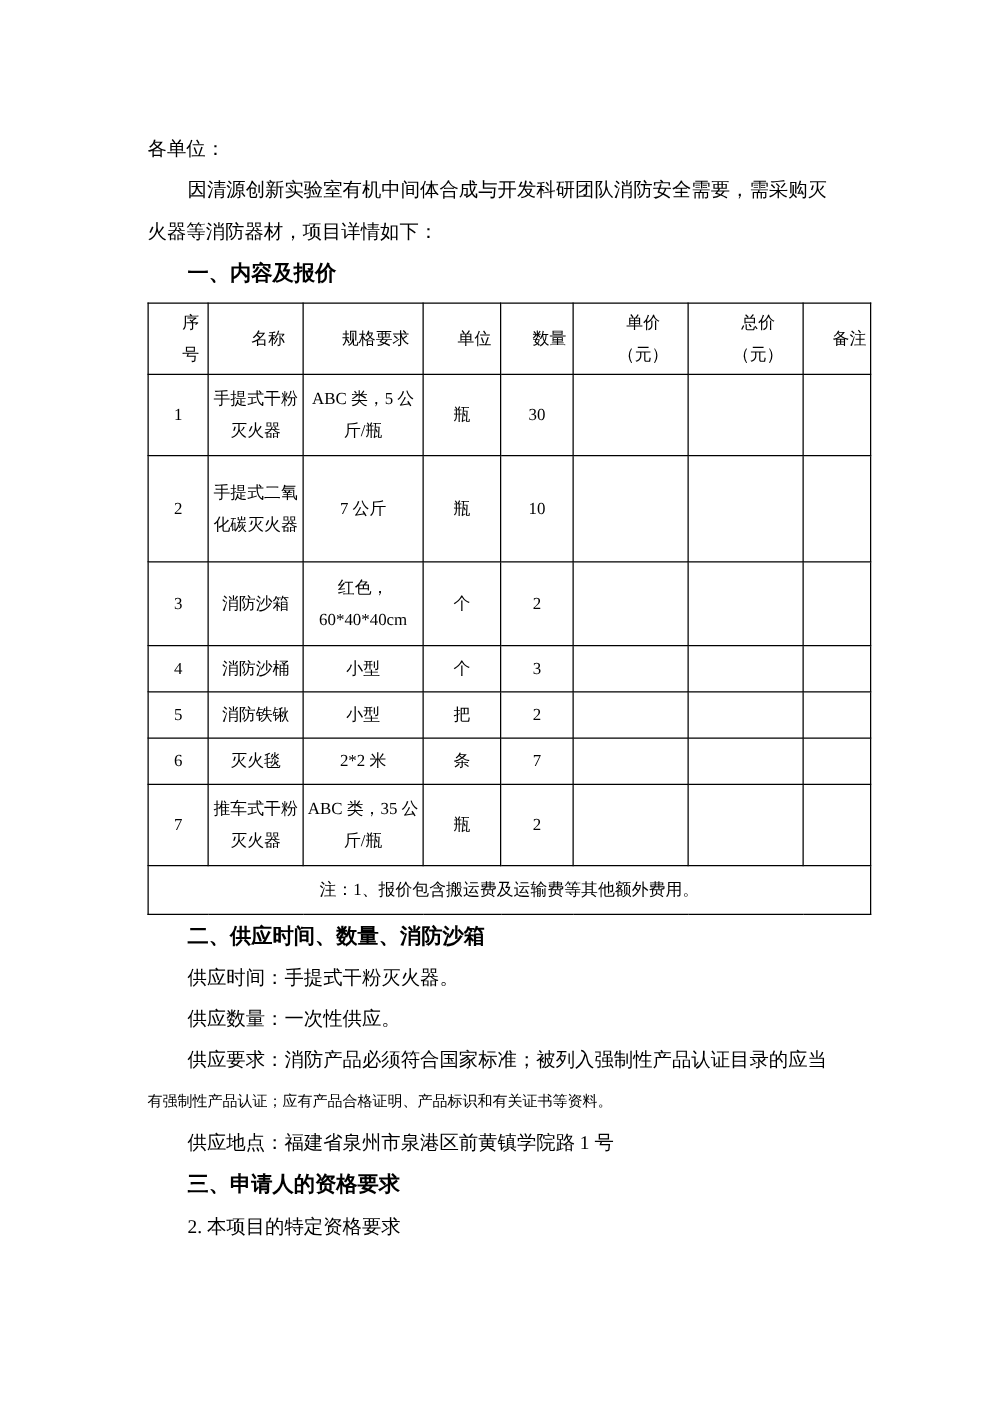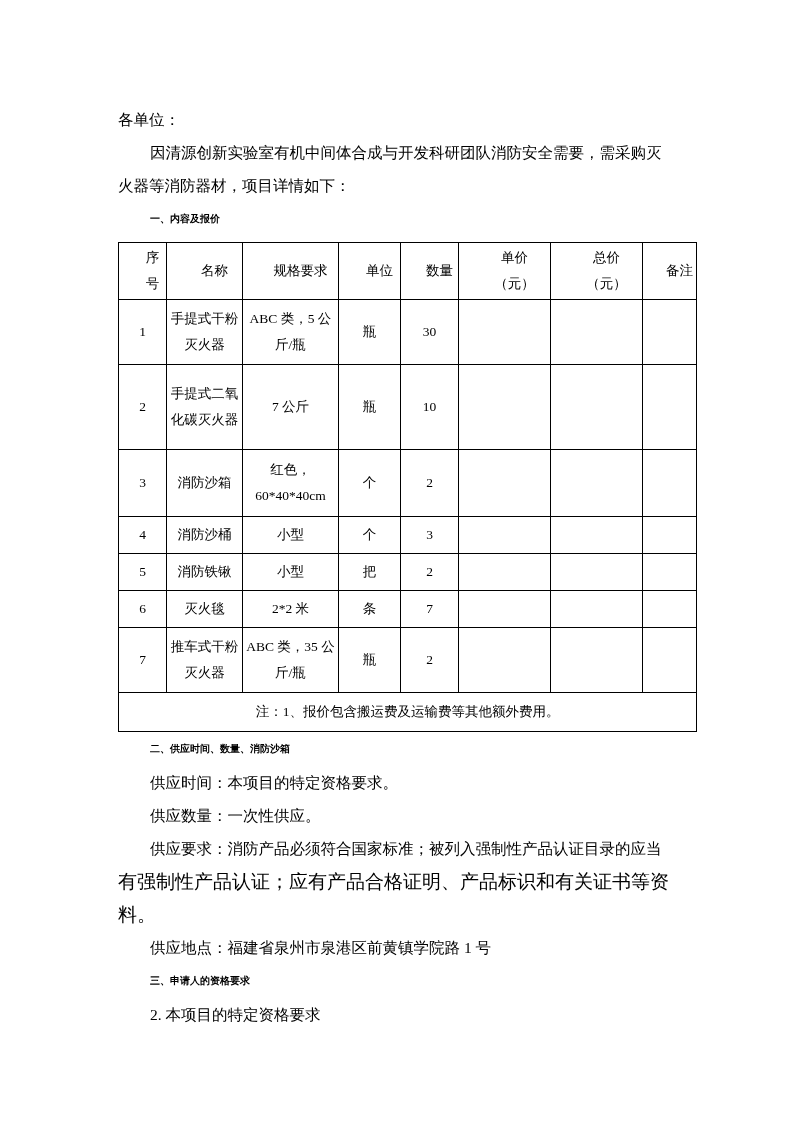--- a/index.html
+++ b/index.html
@@ -24,37 +24,37 @@
   }
   .para {
     font-size: 15.5px;
     line-height: 33px;
     margin: 0 0 0 0;
   }
   .indent2 {
     text-indent: 32px;
   }
   .section-head {
-    font-size: 10px;
+    font-size: 17px;
     line-height: 34px;
     font-weight: bold;
     text-indent: 32px;
     margin: 0;
   }
   .sub-line {
     font-size: 15.5px;
     line-height: 33px;
     text-indent: 32px;
     margin: 0;
   }
   .sub-line .lbl {
     font-weight: normal;
   }
   .hang {
-    font-size: 19px;
+    font-size: 12px;
     line-height: 33px;
     margin: 0;
   }
   table.quote {
     border-collapse: collapse;
     width: 557px;
     margin: 6px 0 0 0;
     table-layout: fixed;
   }
   table.quote td, table.quote th {
@@ -197,21 +197,21 @@
         <td></td>
       </tr>
       <tr class="note-row">
         <td colspan="8">注：1、报价包含搬运费及运输费等其他额外费用。</td>
       </tr>
     </tbody>
   </table>
 
   <p class="section-head">二、供应时间、数量、消防沙箱</p>
 
-  <p class="sub-line"><span class="lbl">供应时间：</span><span>本项目的特定资格要求。</span></p>
+  <p class="sub-line"><span class="lbl">供应时间：</span><span>手提式干粉灭火器。</span></p>
 
   <p class="sub-line"><span class="lbl">供应数量：</span><span>一次性供应。</span></p>
 
   <p class="sub-line"><span class="lbl">供应要求：</span><span>消防产品必须符合国家标准；被列入强制性产品认证目录的应当</span></p>
 
   <p class="hang">有强制性产品认证；应有产品合格证明、产品标识和有关证书等资料。</p>
 
   <p class="sub-line"><span class="lbl">供应地点：</span><span>福建省泉州市泉港区前黄镇学院路 1 号</span></p>
 
   <p class="section-head">三、申请人的资格要求</p>

